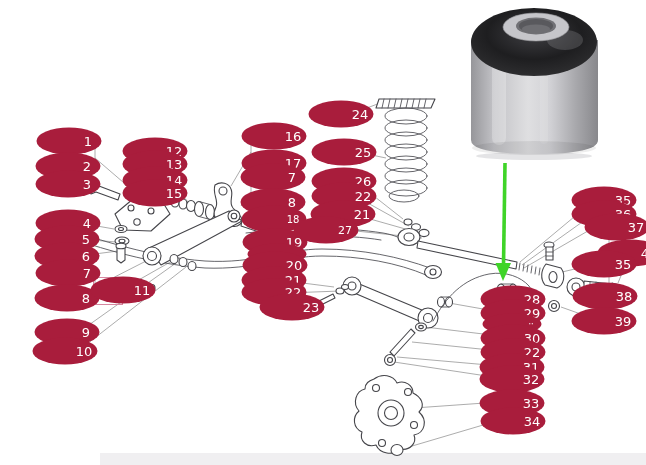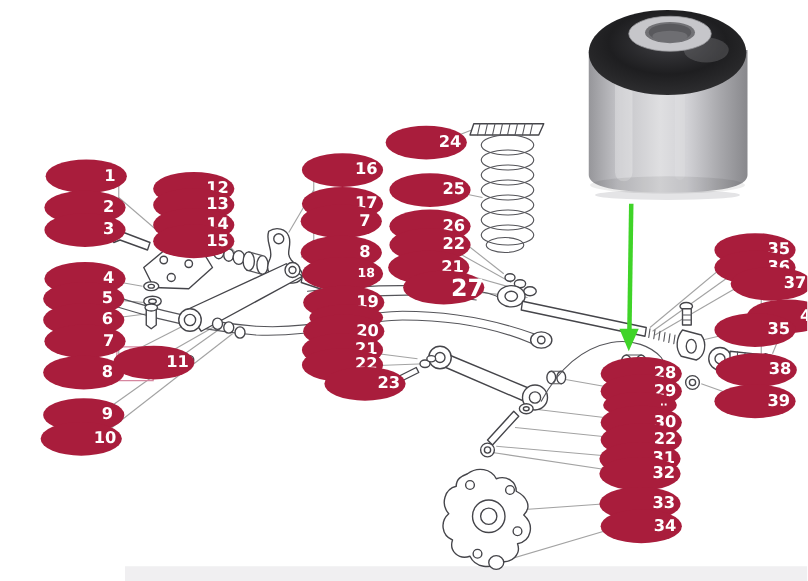--- a/index.html
+++ b/index.html
@@ -7,21 +7,21 @@
          font-family:"DejaVu Sans","Liberation Sans",sans-serif;}
   .art{position:absolute;left:0;top:0;}
   .part{stroke:#45454a;stroke-width:1.1;fill:#ffffff;stroke-linejoin:round;stroke-linecap:round;}
   .part-thin{stroke:#55555a;stroke-width:0.9;fill:none;stroke-linecap:round;}
   .callout{stroke:#a3a3a3;stroke-width:0.9;fill:none;}
   .arrow-stroke{stroke:var(--arrow,#3fd428);}
   .arrow-fill{fill:var(--arrow,#3fd428);}
   .badge{position:absolute;transform:translate(-50%,-50%);border-radius:50%;
          background:var(--badge,#a91d3c);color:var(--badge-text,#fff);
          display:flex;align-items:center;justify-content:center;
-         font-weight:700;z-index:3;user-select:none;padding-left:38px;}
+         font-weight:400;z-index:3;user-select:none;padding-left:38px;}
   .hl-box{position:absolute;z-index:2;border:1.5px solid var(--hlbox,rgba(214,120,140,.6));}
 </style>
 </head>
 <body>
 
 <div class="stage">
 
   <svg class="art" width="646" height="465" viewBox="0 0 646 465">
     <defs>
       <linearGradient id="metal" x1="0" y1="0" x2="1" y2="0">
@@ -288,21 +288,21 @@
       <div class="badge" style="left: 277px; top: 254px; width: 21px; height: 21px; font-size: 8px;"></div>
       <div class="badge" style="left: 275px; top: 265px; width: 27px; height: 27px; font-size: 13px;">20</div>
       <div class="badge" style="left: 274px; top: 280px; width: 27px; height: 27px; font-size: 13px;">21</div>
       <div class="badge" style="left: 274px; top: 292px; width: 27px; height: 27px; font-size: 13px;">22</div>
       <div class="badge" style="left: 292px; top: 307px; width: 27px; height: 27px; font-size: 13px;">23</div>
       <div class="badge" style="left: 341px; top: 114px; width: 27px; height: 27px; font-size: 13px;">24</div>
       <div class="badge" style="left: 344px; top: 152px; width: 27px; height: 27px; font-size: 13px;">25</div>
       <div class="badge" style="left: 344px; top: 181px; width: 27px; height: 27px; font-size: 13px;">26</div>
       <div class="badge" style="left: 344px; top: 196px; width: 27px; height: 27px; font-size: 13px;">22</div>
       <div class="badge" style="left: 343px; top: 214px; width: 27px; height: 27px; font-size: 13px;">21</div>
-      <div class="badge" style="left: 355px; top: 230px; width: 27px; height: 27px; font-size: 19px;">27</div>
+      <div class="badge" style="left: 326px; top: 230px; width: 27px; height: 27px; font-size: 11px;">27</div>
       <div class="badge" style="left: 513px; top: 299px; width: 27px; height: 27px; font-size: 13px;">28</div>
       <div class="badge" style="left: 513px; top: 313px; width: 27px; height: 27px; font-size: 13px;">29</div>
       <div class="badge" style="left: 512px; top: 324px; width: 21px; height: 21px; font-size: 8px;">··</div>
       <div class="badge" style="left: 513px; top: 338px; width: 27px; height: 27px; font-size: 13px;">30</div>
       <div class="badge" style="left: 513px; top: 352px; width: 27px; height: 27px; font-size: 13px;">22</div>
       <div class="badge" style="left: 512px; top: 367px; width: 27px; height: 27px; font-size: 13px;">31</div>
       <div class="badge" style="left: 512px; top: 379px; width: 27px; height: 27px; font-size: 13px;">32</div>
       <div class="badge" style="left: 512px; top: 403px; width: 27px; height: 27px; font-size: 13px;">33</div>
       <div class="badge" style="left: 513px; top: 421px; width: 27px; height: 27px; font-size: 13px;">34</div>
       <div class="badge" style="left: 604px; top: 200px; width: 27px; height: 27px; font-size: 13px;">35</div>

